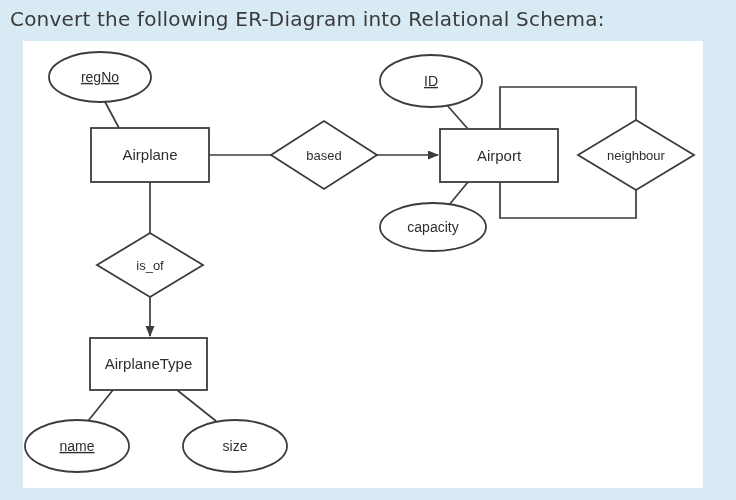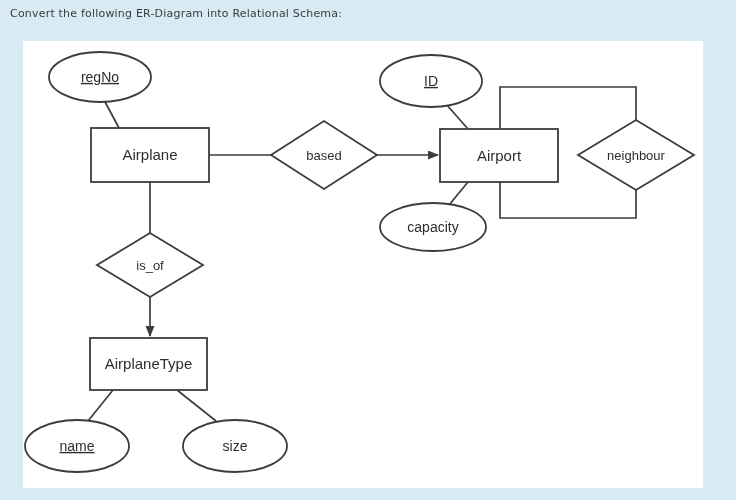--- a/index.html
+++ b/index.html
@@ -11,21 +11,21 @@
   }
   body {
     background: #d8ebf5;
     font-family: "DejaVu Sans", sans-serif;
     position: relative;
   }
   .page-title {
     position: absolute;
     left: 10px;
     top: 7px;
-    font-size: 11px;
+    font-size: 20px;
     color: #3a3a3a;
     letter-spacing: 0.2px;
     white-space: nowrap;
   }
   .diagram-panel {
     position: absolute;
     left: 23px;
     top: 41px;
     width: 680px;
     height: 447px;

